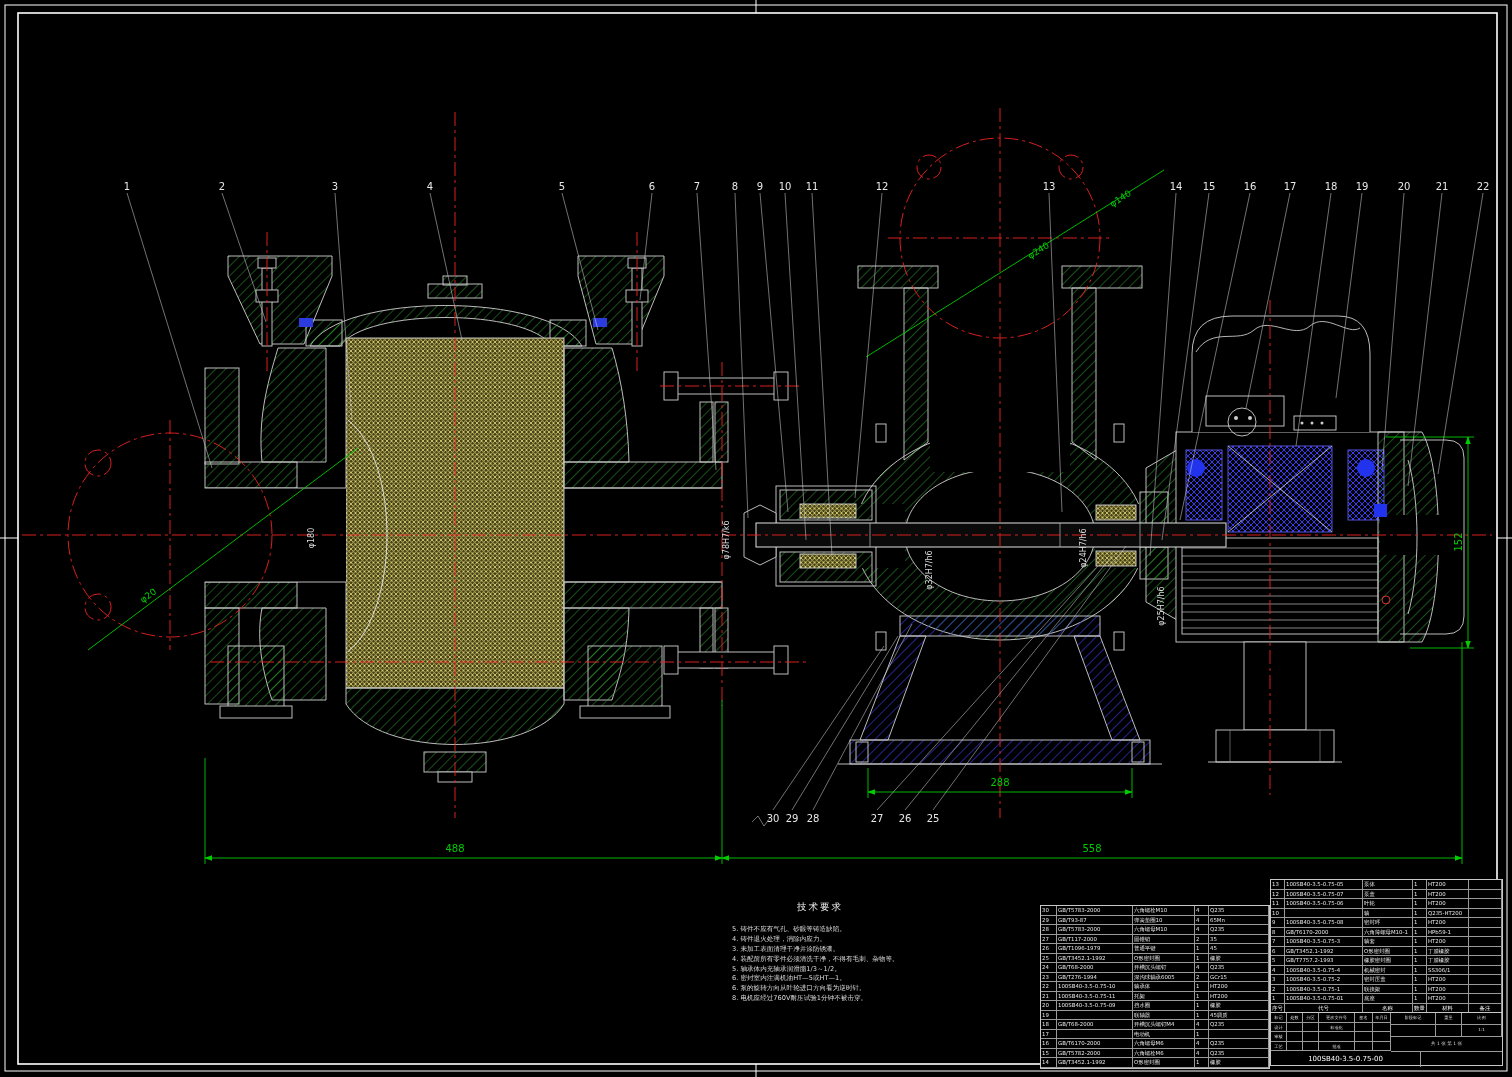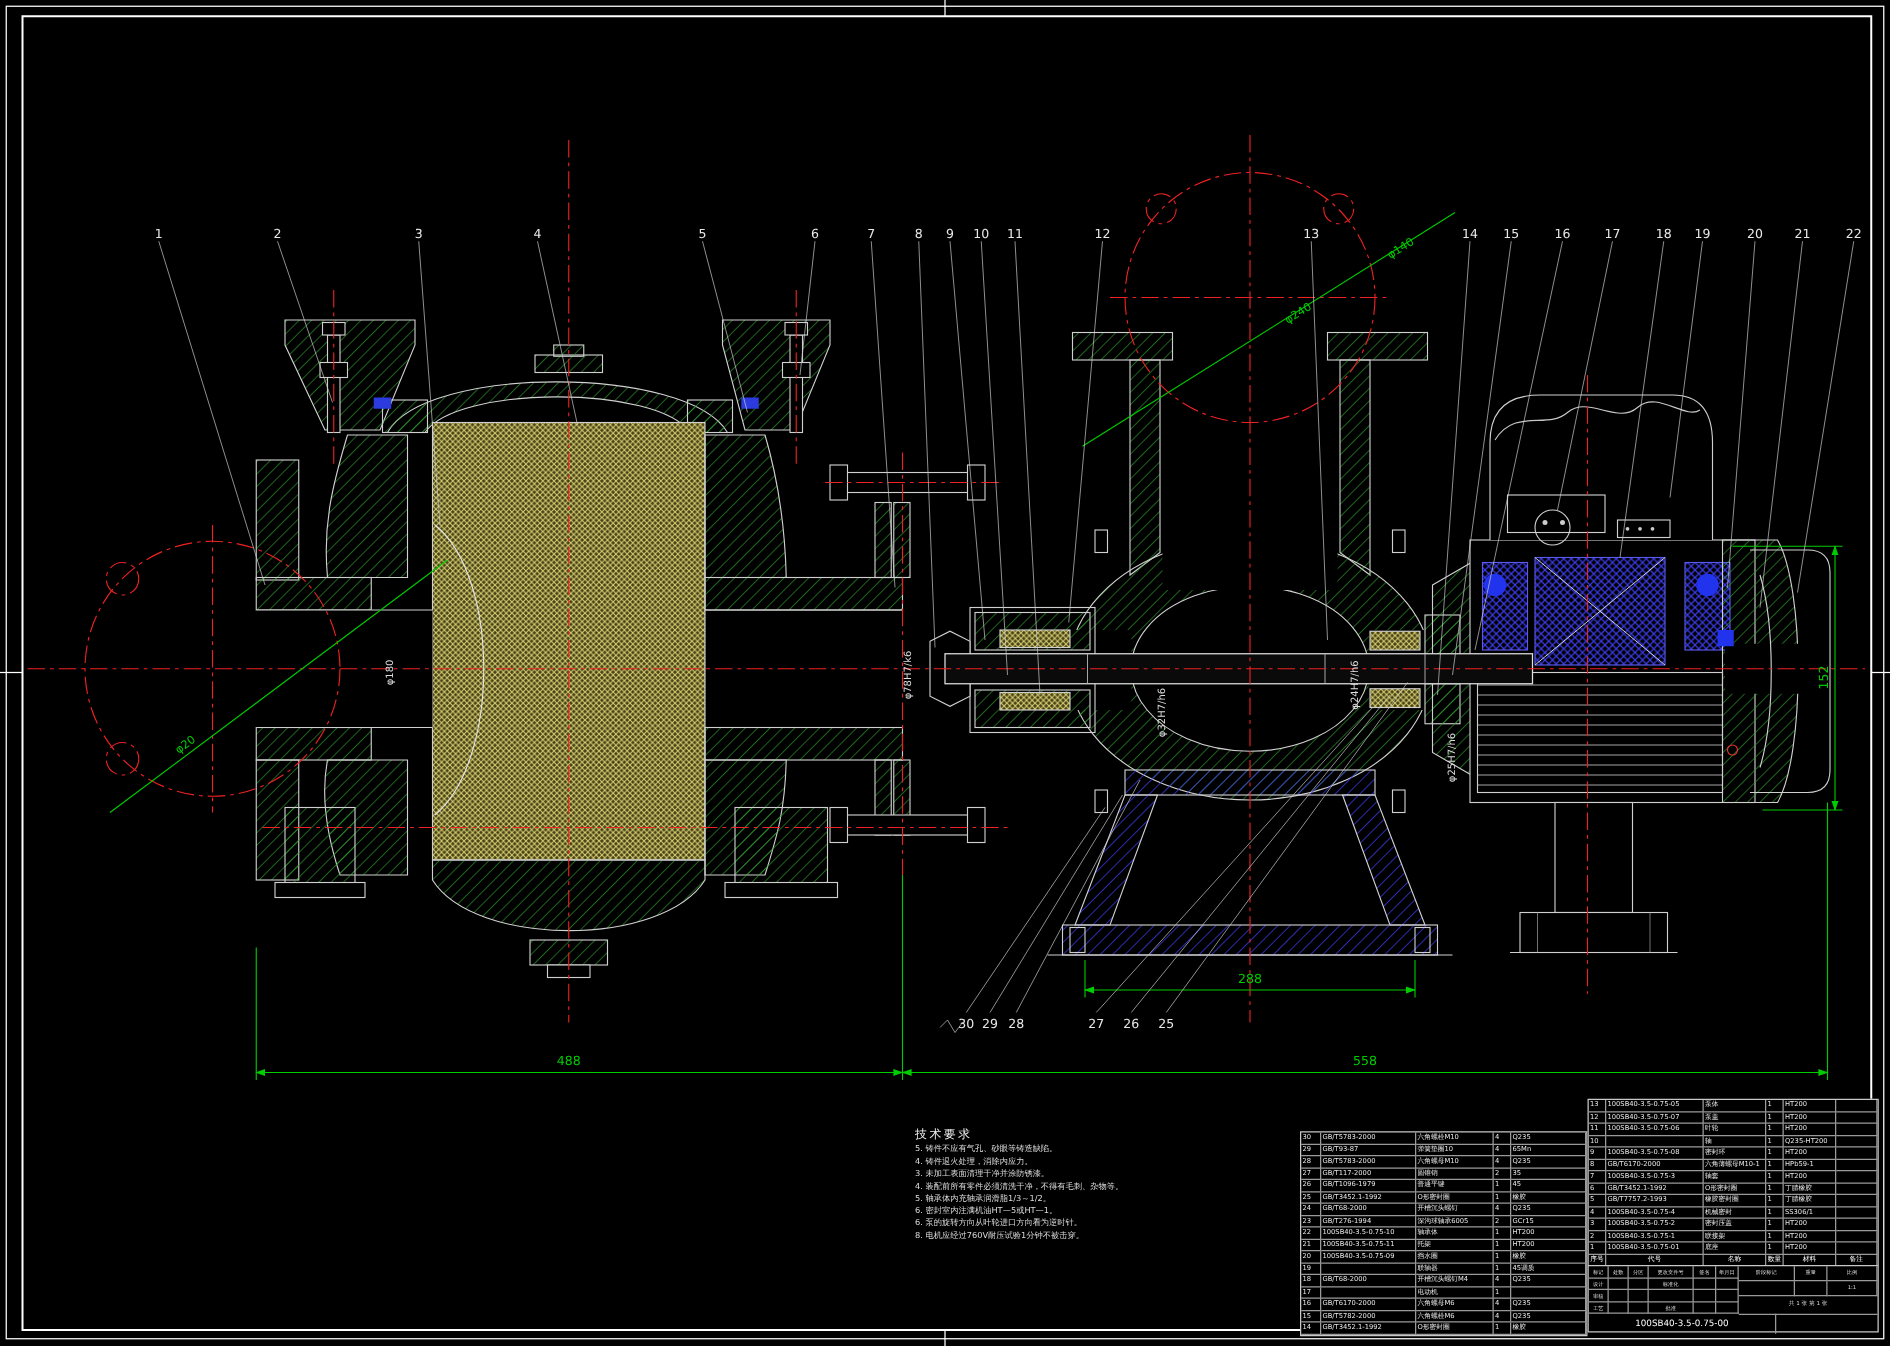--- a/index.html
+++ b/index.html
@@ -12,21 +12,21 @@
   .wl{fill:#dddddd;font-size:8px;text-anchor:middle;}
   
   .ovl{position:absolute;color:#e8e8e8;box-sizing:border-box;}
   .spec{left:396px;top:914px;width:212px;border:1px solid #c8c8c8;background:#000;}
   .spec .srow{display:grid;grid-template-columns:40px 32px 32px 32px 40px 36px;}
   .spec .scell{border-right:1px solid #c8c8c8;border-bottom:1px solid #c8c8c8;font-size:6.5px;
                text-align:center;overflow:hidden;white-space:nowrap;box-sizing:border-box;}
   .spec .h{height:20px;line-height:20px;}
   .spec .e{height:36px;}
   .notes{left:732px;top:901px;width:176px;}
-  .notes .nt{font-size:9.5px;letter-spacing:2px;margin-bottom:1px;color:#f0f0f0;}
+  .notes .nt{text-align:center;font-size:9.5px;letter-spacing:2px;margin-bottom:11px;color:#f0f0f0;}
   .notes .nl{font-size:6.6px;line-height:1.5;color:#dcdcdc;white-space:normal;}
   .bom{position:absolute;border:1px solid #c8c8c8;background:#000;box-sizing:border-box;}
   .brow{display:grid;height:9.5px;}
   .bc{border-right:1px solid #9a9a9a;border-bottom:1px solid #9a9a9a;font-size:5.4px;line-height:9px;
       color:#e8e8e8;overflow:hidden;white-space:nowrap;padding:0 1px;box-sizing:border-box;}
   .bomL{left:1040px;top:905px;width:230px;}
   .bomL .brow{grid-template-columns:16px 76px 62px 14px 60px;}
   .bomR{left:1270px;top:879px;width:233px;}
   .bomR .brow{grid-template-columns:14px 78px 50px 14px 42px 33px;}
   .bomR .bh .bc{text-align:center;color:#ffffff;}

